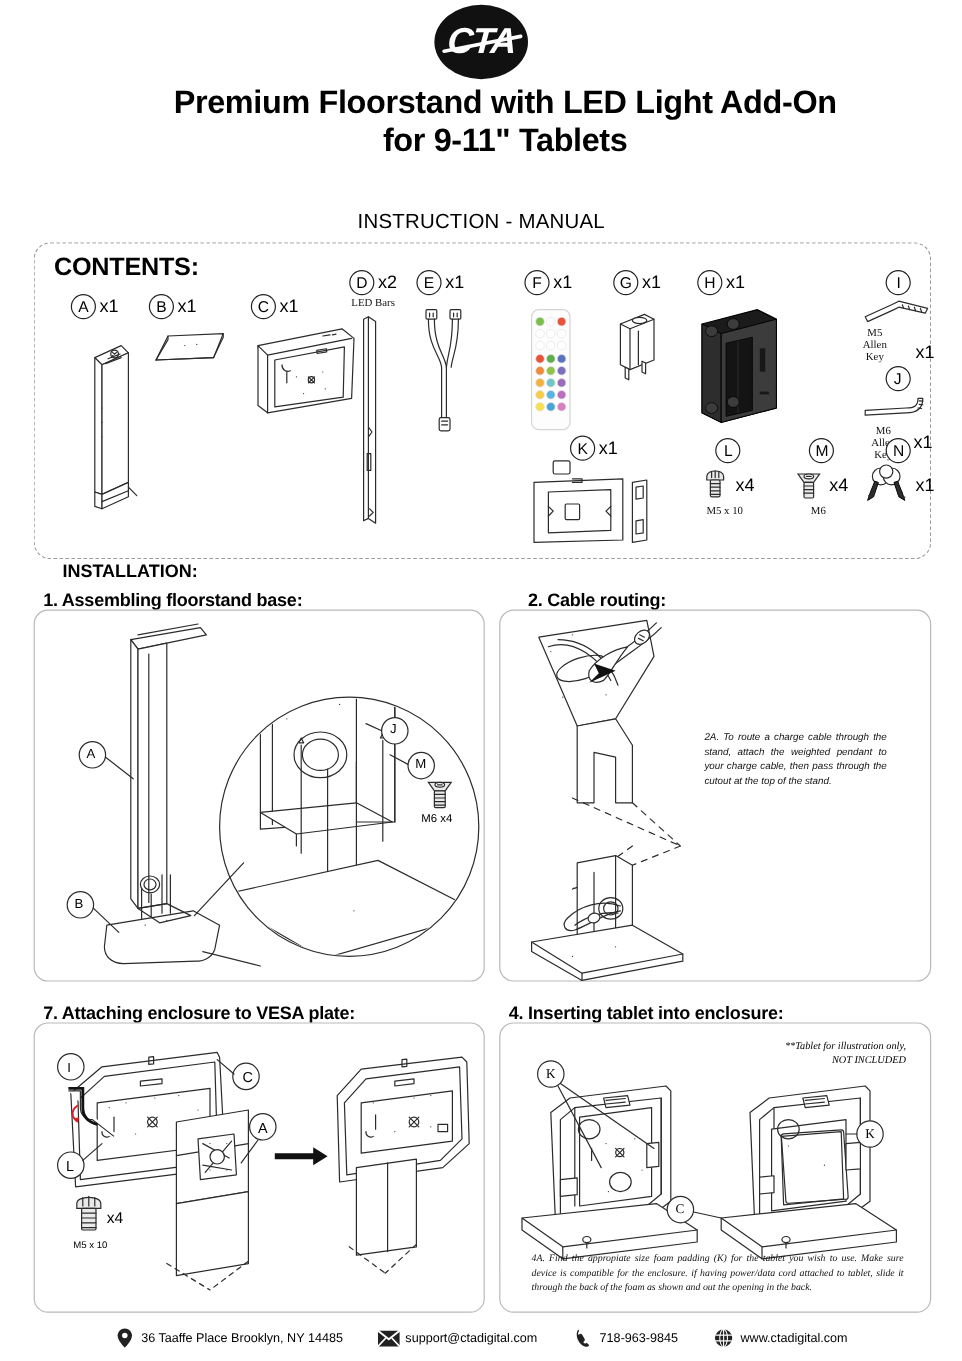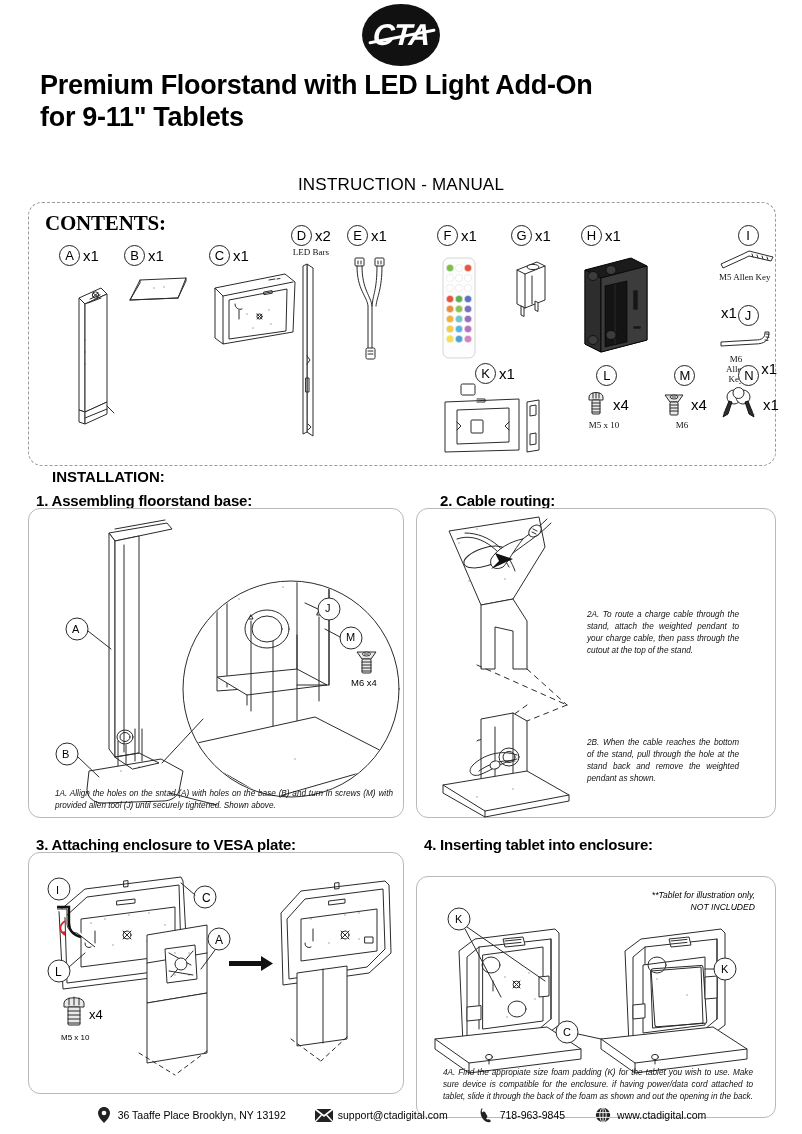--- a/index.html
+++ b/index.html
@@ -11,32 +11,32 @@
 
   
   .logo-wrap{position:absolute;left:0;right:0;top:4px;display:flex;justify-content:center;}
   .logo{width:78px;height:62px;border-radius:50%;background:#111;position:relative;overflow:hidden;
         display:flex;align-items:center;justify-content:center;}
   .logo-text{color:#fff;font-family:"Liberation Sans", sans-serif;font-weight:bold;font-style:italic;
              font-size:30px;letter-spacing:-1px;line-height:1;transform:skewX(-4deg);}
   .logo-slash{position:absolute;left:6px;right:4px;top:31px;height:3px;background:#fff;
               transform:rotate(-11deg);border-radius:2px;}
 
-  .title{position:absolute;left:0;right:0;top:70px;text-align:left;
+  .title{position:absolute;left:0;right:0;top:70px;text-align:center;
          font-size:27px;font-weight:bold;line-height:1.18;letter-spacing:-.3px;padding-left:40px;}
   .sku-box{position:absolute;left:50%;transform:translateX(-50%);top:141px;
            width:240px;height:26px;border:1px solid #3a3a3a;
            display:flex;align-items:center;justify-content:center;
            font-size:17px;letter-spacing:.2px;}
   .manual{position:absolute;left:0;right:0;top:175px;text-align:center;font-size:17px;letter-spacing:.2px;}
 
   
   .contents{position:absolute;left:28px;top:202px;width:746px;height:262px;
             border:1.5px dashed #9a9a9a;border-radius:14px;}
-  .contents-title{position:absolute;left:16px;top:8px;font-size:21px;font-weight:bold;letter-spacing:-.2px;font-family:Liberation Serif, serif;}
+  .contents-title{position:absolute;left:16px;top:8px;font-size:21px;font-weight:bold;letter-spacing:-.2px;}
 
   .badge{width:19px;height:19px;border-radius:50%;border:1.3px solid #222;
          display:inline-flex;align-items:center;justify-content:center;
          font-size:13px;line-height:1;background:#fff;}
   .qty{font-size:15px;margin-left:2px;}
   .item{position:absolute;}
   .item-hdr{display:flex;align-items:center;gap:1px;}
   .sub{font-size:9px;text-align:center;color:#111;margin-top:1px;font-family:Liberation Serif, serif;}
 
   
@@ -264,21 +264,21 @@
     <div class="item" style="left:690px;top:22px;">
       <div style="display:flex;justify-content:center;">
         <span class="badge">I</span>
       </div>
       <div class="art" style="margin-top:2px;">
         <svg width="58" height="22" viewBox="0 0 58 22">
           <path class="ln2" d="M2 16 L24 6 L30 3 L54 9 L52 13 L30 8 L26 10 L4 20 Z"></path>
           <path class="ln" d="M33 6 l1 3 M38 7 l1 3 M43 8 l1 3 M48 9 l1 3"></path>
         </svg>
       </div>
-      <div style="display:flex;align-items:flex-start;gap:22px;margin-top:1px;flex-direction:column;">
+      <div style="display:flex;align-items:flex-end;gap:22px;margin-top:1px;">
         <span class="sub">M5 Allen Key</span>
         <span class="qty">x1</span>
       </div>
     </div>
 
     <div class="item" style="left:690px;top:102px;">
       <div style="display:flex;justify-content:center;">
         <span class="badge">J</span>
       </div>
       <div class="art" style="margin-top:2px;">
@@ -429,21 +429,20 @@
 
       <g transform="translate(328,140)">
         <path class="fillgray" d="M0 3 L19 3 L14 10 L5 10 Z"></path>
         <ellipse class="ln2" cx="9.5" cy="5" rx="4" ry="2"></ellipse>
         <path class="ln" d="M7.5 5 l4 0"></path>
         <rect class="fillgray" x="5" y="10" width="9" height="14" rx="1"></rect>
         <path class="ln" d="M5 13 l9 0 M5 16 l9 0 M5 19 l9 0 M5 22 l9 0"></path>
       </g>
     </svg>
     <div class="tinylbl" style="left:322px;top:168px;font-size:9.5px;">M6 x4</div>
-    <div class="cap cap-just" style="left:26px;top:279px;width:338px;">1A. Allign the holes on the sntad (A) with holes on the base (B) and turn in screws (M) with provided allen tool (J) until securely tightened. Shown above.</div>
   </div>
   <div class="tinylbl" style="left:72px;top:623px;font-size:11px;">A</div>
   <div class="tinylbl" style="left:62px;top:748px;font-size:11px;">B</div>
   <div class="tinylbl" style="left:325px;top:602px;font-size:11px;">J</div>
   <div class="tinylbl" style="left:346px;top:631px;font-size:11px;">M</div>
 
   <div class="step-hdr" style="left:440px;top:492px;">2. Cable routing:</div>
   <div class="panel" style="left:416px;top:508px;width:358px;height:308px;">
     <svg width="358" height="308" viewBox="0 0 358 308">
 
@@ -472,24 +471,23 @@
       <ellipse class="ln2" cx="118" cy="22" rx="7" ry="5" transform="rotate(-40 118 22)"></ellipse>
       <path class="ln" d="M116 20 l4 2 M115 23 l4 2"></path>
       <path class="ln2" d="M106 30 C 96 42 92 52 86 58 C 78 62 72 58 74 50 C 80 40 94 32 106 30 Z"></path>
       <path d="M96 50 L74 60 L82 52 L78 44 Z" fill="#111"></path>
 
       <path class="ln" d="M100 246 C 84 240 66 246 56 256 C 50 262 54 268 62 266 C 74 262 86 252 100 250"></path>
       <path class="ln" d="M98 252 C 84 250 70 256 62 262"></path>
       <ellipse class="ln2" cx="78" cy="256" rx="5" ry="4" transform="rotate(-18 78 256)"></ellipse>
     </svg>
     <div class="cap cap-just" style="left:170px;top:100px;width:152px;">2A. To route a charge cable through the stand, attach the weighted pendant to your charge cable, then pass through the cutout at the top of the stand.</div>
-    <div class="cap cap-just" style="left:170px;top:228px;width:152px;">2B. When the cable reaches the bottom of the stand, pull through the hole at the stand back and remove the weighted pendant as shown.</div>
-  </div>
-
-  <div class="step-hdr" style="left:36px;top:836px;">3. Attaching enclosure to VESA plate:</div>
+  </div>
+
+  <div class="step-hdr" style="left:36px;top:836px;">7. Attaching enclosure to VESA plate:</div>
   <div class="panel" style="left:28px;top:852px;width:374px;height:240px;">
     <svg width="374" height="240" viewBox="0 0 374 240">
 
       <path class="ln2" d="M30 58 L56 36 L152 24 L154 28 L158 104 L130 124 L34 136 Z"></path>
       <path class="ln2" d="M36 64 L58 44 L150 32 L152 100 L132 118 L38 130 Z"></path>
       <path class="ln2" d="M52 66 L146 54 L146 102 L52 114 Z"></path>
       <path class="ln" d="M88 48 l18 -2 l0 4 l-18 2 Z"></path>
       <path class="ln" d="M95 28 l4 -.4 l0 6 l-4 .4 Z"></path>
       <path class="ln" d="M66 78 l0 12"></path>
       <path class="ln" d="M62 70 l.01 0 M76 66 l.01 0 M100 62 l.01 0 M120 60 l.01 0 M84 92 l.01 0 M118 88 l.01 0 M136 72 l.01 0"></path>
@@ -551,21 +549,21 @@
     </svg>
     <div class="tinylbl" style="left:27px;top:31px;font-size:11px;">I</div>
     <div class="tinylbl" style="left:173px;top:38px;font-size:12px;">C</div>
     <div class="tinylbl" style="left:186px;top:80px;font-size:12px;">A</div>
     <div class="tinylbl" style="left:26px;top:112px;font-size:12px;">L</div>
     <div class="tinylbl" style="left:60px;top:154px;font-size:13px;">x4</div>
     <div class="tinylbl" style="left:32px;top:180px;font-size:8px;">M5 x 10</div>
   </div>
 
   <div class="step-hdr" style="left:424px;top:836px;">4. Inserting tablet into enclosure:</div>
-  <div class="panel" style="left:416px;top:876px;width:358px;height:240px;">
+  <div class="panel" style="left:416px;top:852px;width:358px;height:240px;font-family:Liberation Serif, serif;">
     <div class="note" style="left:170px;top:12px;width:168px;">
       <div>**Tablet for illustration only,</div>
       <div>NOT INCLUDED</div>
     </div>
     <svg width="358" height="240" viewBox="0 0 358 240">
 
       <path class="ln2" d="M42 74 L58 62 L138 52 L142 56 L142 148 L126 160 L46 168 Z"></path>
       <path class="ln2" d="M50 80 L62 70 L134 62 L134 142 L122 152 L50 160 Z"></path>
       <path class="ln" d="M62 70 L62 152 M134 62 L134 142"></path>
       <path class="ln" d="M66 78 L126 70 L126 144 L66 152 Z"></path>
@@ -622,21 +620,21 @@
   </div>
 
   <div class="footer">
     <div class="fitem">
       <span class="ficon">
         <svg width="12" height="16" viewBox="0 0 12 16">
             <path d="M6 0 C2.7 0 0 2.7 0 6 c0 4.5 6 10 6 10 s6 -5.5 6 -10 c0 -3.3 -2.7 -6 -6 -6 z" fill="#222"></path>
             <circle cx="6" cy="6" r="2.3" fill="#fff"></circle>
           </svg>
       </span>
-      <span>36 Taaffe Place Brooklyn, NY 13192</span>
+      <span>36 Taaffe Place Brooklyn, NY 14485</span>
     </div>
     <div class="fitem">
       <span class="ficon">
         <svg width="18" height="13" viewBox="0 0 18 13">
             <rect x="0" y="0" width="18" height="13" rx="1" fill="#222"></rect>
             <path d="M0 0 L9 7 L18 0" fill="none" stroke="#fff" stroke-width="1.6"></path>
             <path d="M0 13 L6.5 6 M18 13 L11.5 6" stroke="#fff" stroke-width="1.4" fill="none"></path>
           </svg>
       </span>
       <span>support@ctadigital.com</span>

